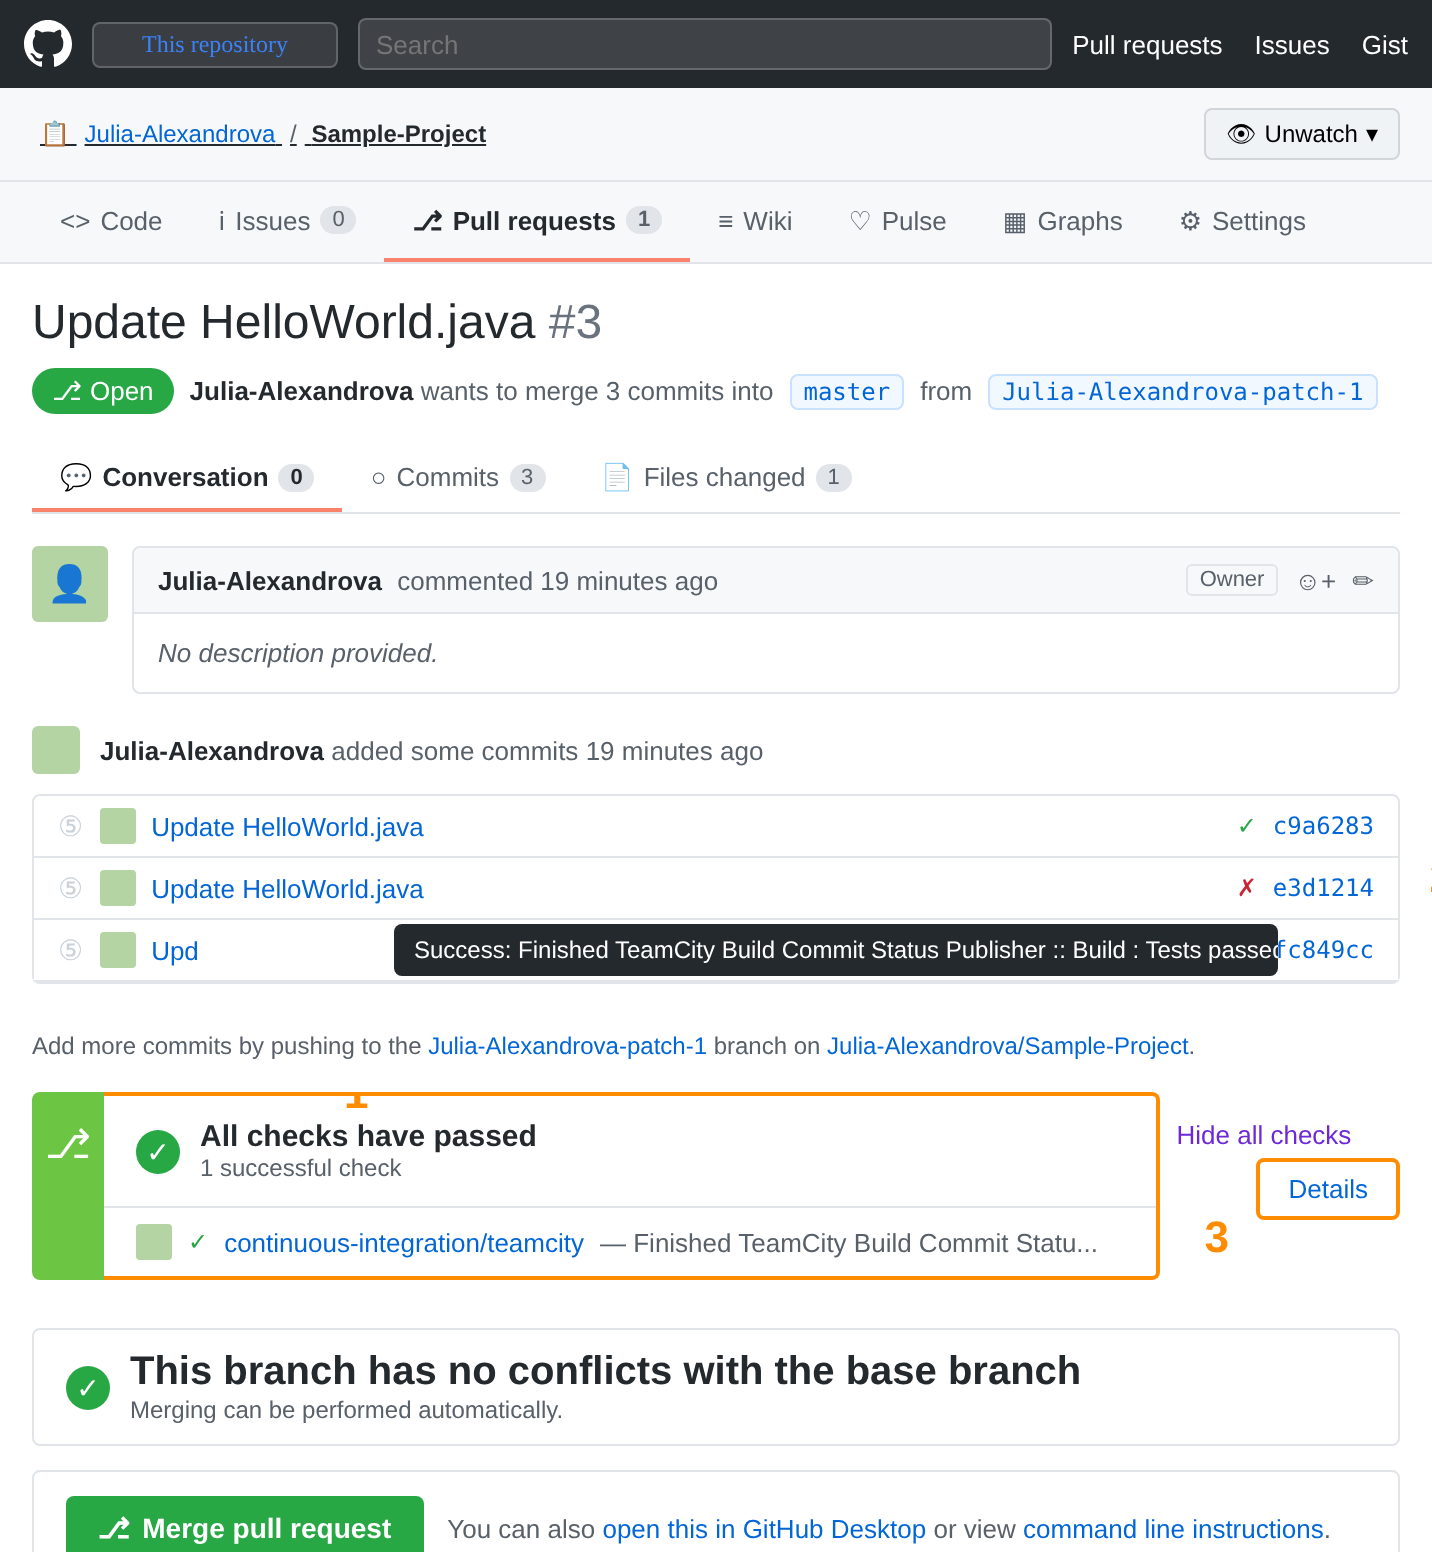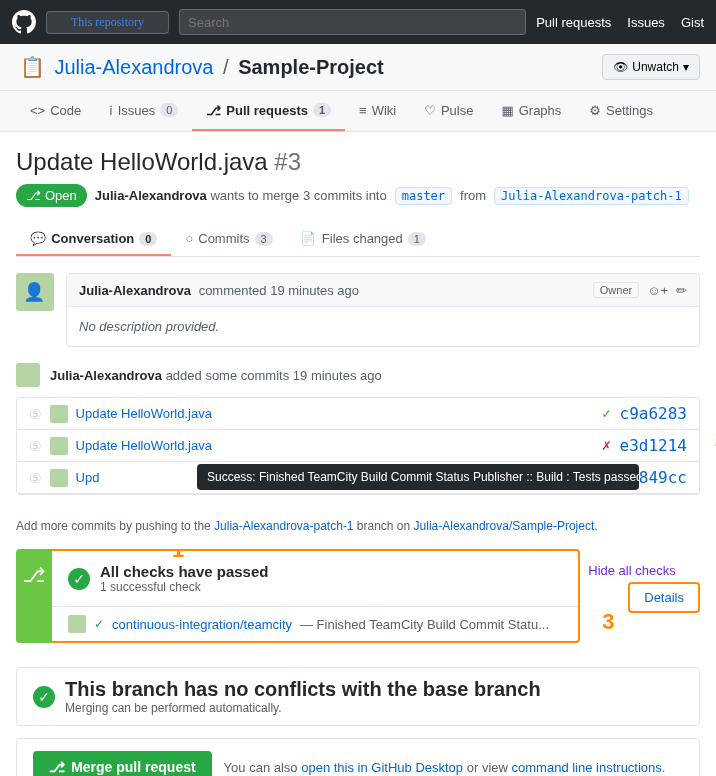--- a/index.html
+++ b/index.html
@@ -5,21 +5,21 @@
     * { box-sizing: border-box; margin: 0; padding: 0; }
     body { font-family: -apple-system, BlinkMacSystemFont, "Segoe UI", Helvetica, Arial, sans-serif; font-size: 13px; color: #24292e; background: #fff; width: 716px; }
     .github-logo { width: 24px; height: 24px; fill: #fff; flex-shrink: 0; }
     .this-repo-btn { background: rgba(255,255,255,0.1); color: #3b82f6; border: 1px solid rgba(255,255,255,0.2); border-radius: 4px; padding: 3px 24px; font-size: 12px; cursor: pointer; white-space: nowrap; font-family: Liberation Serif, serif; }
     .search-box { flex: 1; background: rgba(255,255,255,0.125); border: 1px solid rgba(255,255,255,0.2); border-radius: 4px; padding: 4px 8px; color: #ccc; font-size: 13px; height: 26px; }
     .top-nav-links { display: flex; gap: 16px; margin-left: auto; }
     .top-nav-link { color: #fff; text-decoration: none; font-size: 13px; font-weight: 500; }
 
     
     .repo-header { background: #f6f8fa; border-bottom: 1px solid #e1e4e8; padding: 10px 16px; display: flex; align-items: center; justify-content: space-between; }
-    .repo-breadcrumb { font-size: 20px; }
+    .repo-breadcrumb { font-size: 12px; text-decoration: underline; }
     .repo-breadcrumb a { color: #0366d6; text-decoration: none; }
     .repo-breadcrumb span { color: #586069; margin: 0 4px; }
     .watch-btn { border: 1px solid #d1d5da; border-radius: 4px; background: #eff3f6; padding: 5px 10px; font-size: 12px; cursor: pointer; display: flex; align-items: center; gap: 4px; }
 
     
     .repo-tabs { display: flex; border-bottom: 1px solid #e1e4e8; padding: 0 16px; background: #f6f8fa; }
     .repo-tab { padding: 10px 14px; font-size: 13px; color: #586069; text-decoration: none; display: flex; align-items: center; gap: 5px; border-bottom: 2px solid transparent; cursor: pointer; }
     .repo-tab.active { color: #24292e; border-bottom-color: #f9826c; font-weight: 600; }
     .repo-tab .tab-count { background: #e1e4e8; border-radius: 20px; padding: 1px 6px; font-size: 11px; color: #586069; }
 
@@ -54,21 +54,21 @@
 
     
     .commits-section { margin-bottom: 16px; }
     .commits-header { display: flex; align-items: center; gap: 10px; margin-bottom: 10px; font-size: 13px; color: #586069; }
     .commit-row { display: flex; align-items: center; padding: 6px 12px; border-bottom: 1px solid #e1e4e8; gap: 8px; position: relative; }
     .commit-row:last-child { border-bottom: none; }
     .commit-avatar { width: 18px; height: 18px; border-radius: 2px; background: #b4d4a4; flex-shrink: 0; }
     .commit-msg { color: #0366d6; text-decoration: none; flex: 1; font-size: 13px; }
     .check-pass { color: #28a745; font-size: 12px; }
     .check-fail { color: #cb2431; font-size: 12px; }
-    .commit-sha { font-family: monospace; font-size: 16px; color: #0366d6; text-decoration: none; }
+    .commit-sha { font-family: monospace; font-size: 12px; color: #0366d6; text-decoration: none; }
 
     
     .tooltip-overlay { position: absolute; background: #24292e; color: #fff; padding: 6px 10px; border-radius: 4px; font-size: 12px; z-index: 10; top: 2px; left: 180px; right: 60px; white-space: nowrap; overflow: hidden; }
 
     
     .push-hint { font-size: 12px; color: #586069; padding: 8px 0; margin-bottom: 8px; }
     .push-hint a { color: #0366d6; text-decoration: none; }
     .check-circle-pass { width: 22px; height: 22px; border-radius: 50%; background: #28a745; display: flex; align-items: center; justify-content: center; color: #fff; font-size: 14px; flex-shrink: 0; }
 
     

